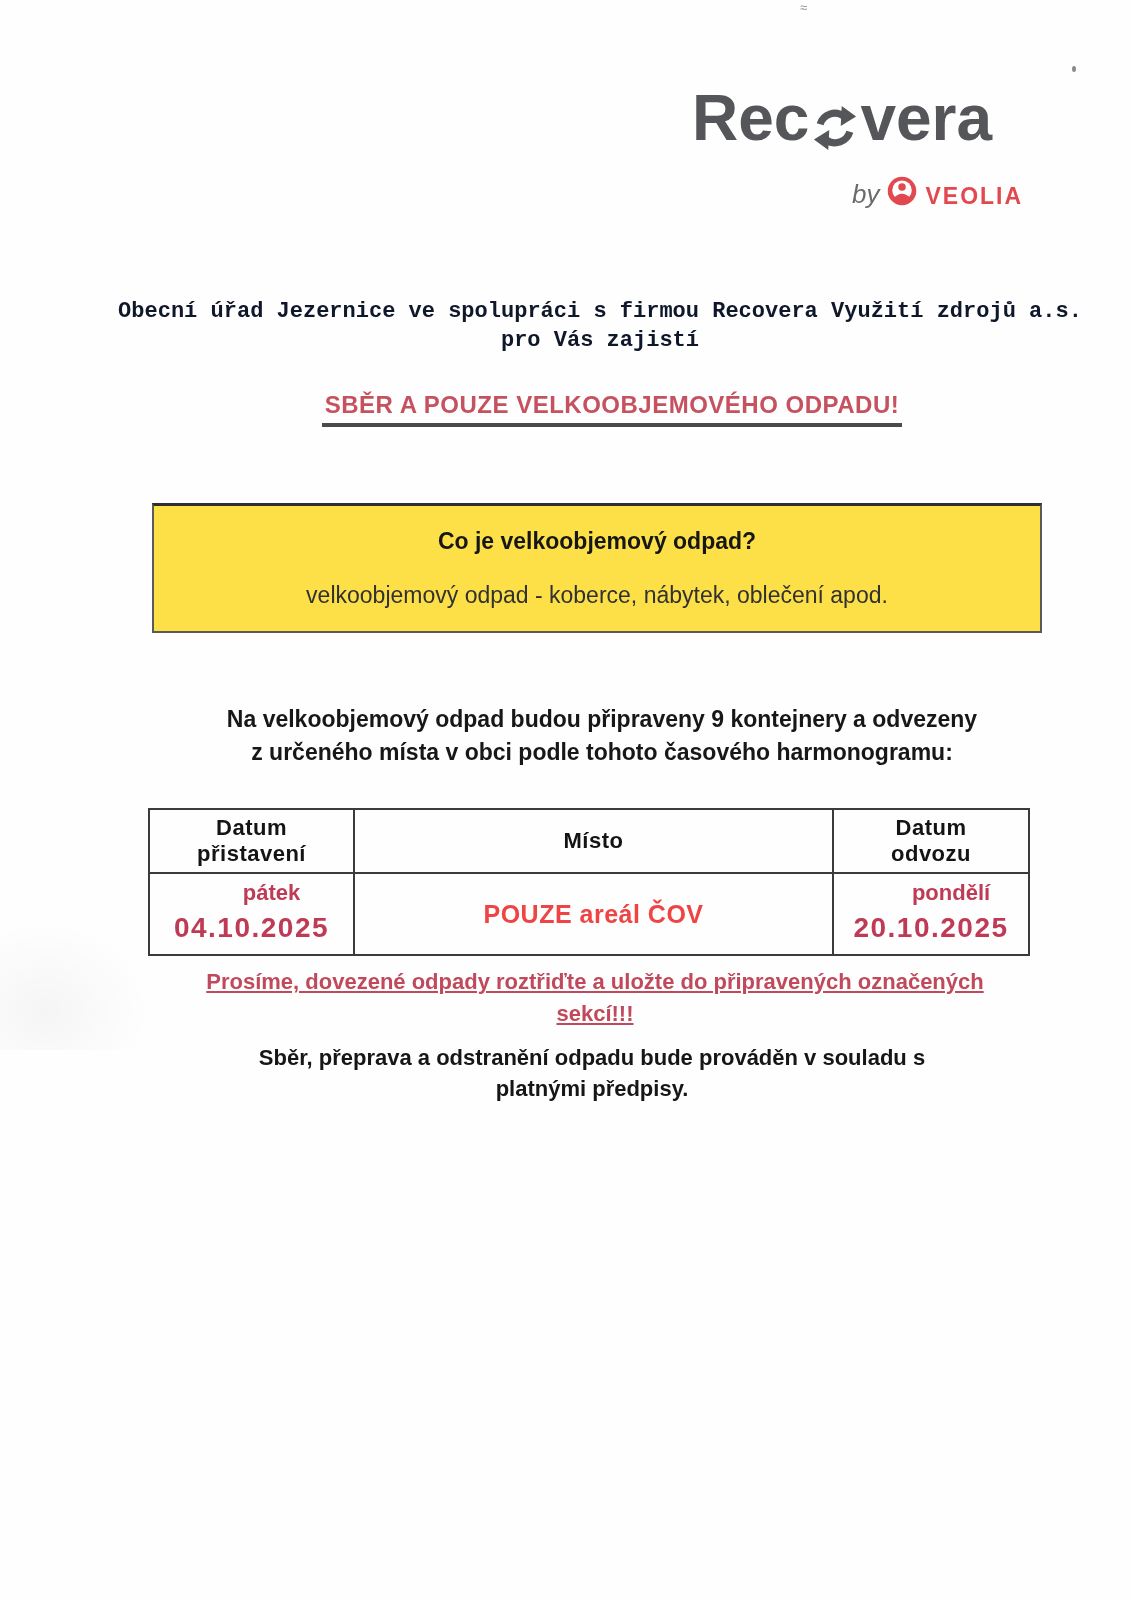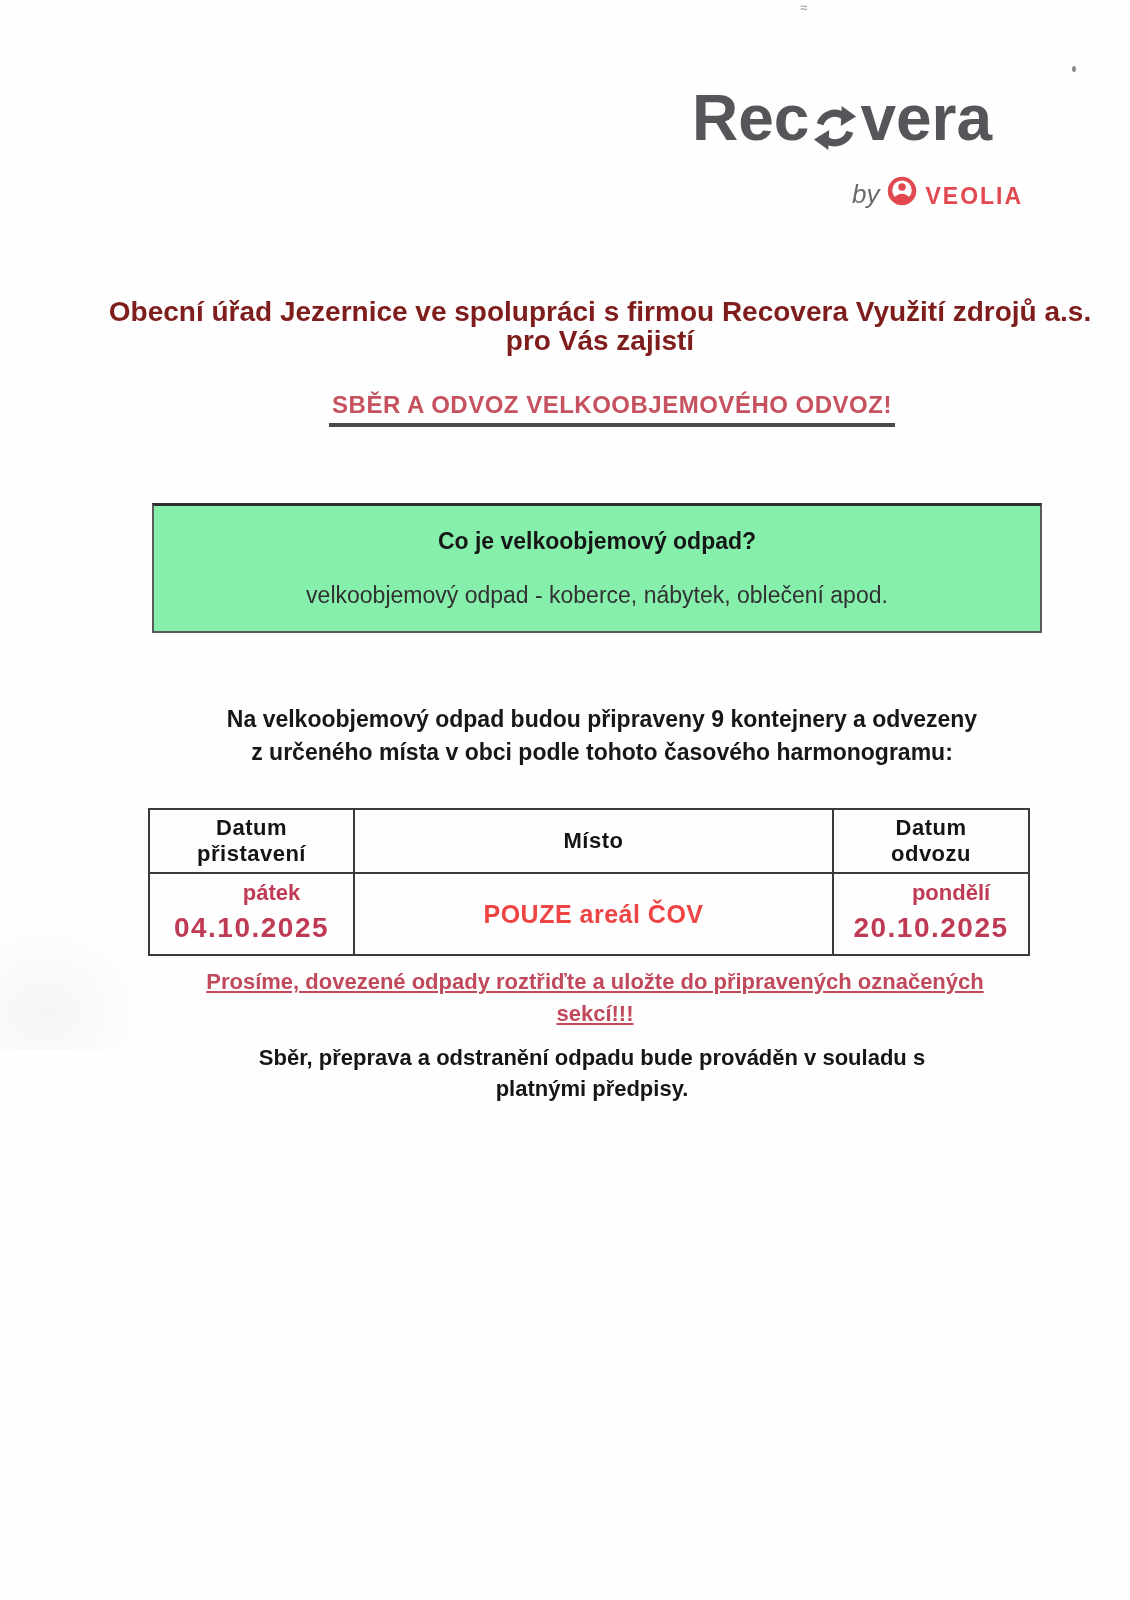--- a/index.html
+++ b/index.html
@@ -44,35 +44,35 @@
   .by-word { font-style: italic; font-size: 26px; color: #6a6b6d; }
   .veolia-word {
     font-weight: bold; font-size: 23px; letter-spacing: 2px;
     color: #e2484f; padding-top: 2px;
   }
 
   
   .center-block { position: absolute; text-align: center; }
 
   .intro { top: 297px; left: 100px; width: 1000px;
-    font-weight: bold; font-size: 28px; line-height: 29px; color: #7f1d1d; }
+    font-weight: bold; font-size: 22px; line-height: 29px; color: #0f172a; font-family: Liberation Mono, monospace; }
 
   .headline-wrap { top: 391px; left: 112px; width: 1000px; }
   .headline-text {
     display: inline-block;
     font-weight: bold; font-size: 24px; letter-spacing: 0.5px;
     color: #c5525e;
     padding: 0 3px 4px 3px;
     border-bottom: 4px solid #4a4a4a;
   }
 
   .info-box {
     position: absolute; top: 503px; left: 152px; width: 886px; height: 125px;
     border: 2px solid #5a5a5a; border-top: 3px solid #2f2f2f;
-    text-align: center; background: #86efac;
+    text-align: center; background: #fde047;
   }
   .info-box-title { margin-top: 22px; font-weight: bold; font-size: 23px; color: #161616; }
   .info-box-body  { margin-top: 27px; font-size: 23px; color: #313131; }
 
   .schedule-intro { top: 703px; left: 102px; width: 1000px;
     font-weight: bold; font-size: 23px; line-height: 33px; color: #171717; }
 
   
   .schedule-table {
     position: absolute; top: 808px; left: 148px; width: 880px;
@@ -147,21 +147,21 @@
       <span class="veolia-word">VEOLIA</span>
     </div>
   </div>
 
   <div class="center-block intro">
     <span class="line">Obecní úřad Jezernice ve spolupráci s firmou Recovera Využití zdrojů a.s.</span>
     <span class="line">pro Vás zajistí</span>
   </div>
 
   <div class="center-block headline-wrap">
-    <span class="headline-text">SBĚR A ODVOZ VELKOOBJEMOVÉHO ODVOZ!</span>
+    <span class="headline-text">SBĚR A POUZE VELKOOBJEMOVÉHO ODPADU!</span>
   </div>
 
   <div class="info-box">
     <div class="info-box-title">Co je velkoobjemový odpad?</div>
     <div class="info-box-body">velkoobjemový odpad - koberce, nábytek, oblečení apod.</div>
   </div>
 
   <div class="center-block schedule-intro">
     <span class="line">Na velkoobjemový odpad budou připraveny 9 kontejnery a odvezeny</span>
     <span class="line">z určeného místa v obci podle tohoto časového harmonogramu:</span>

